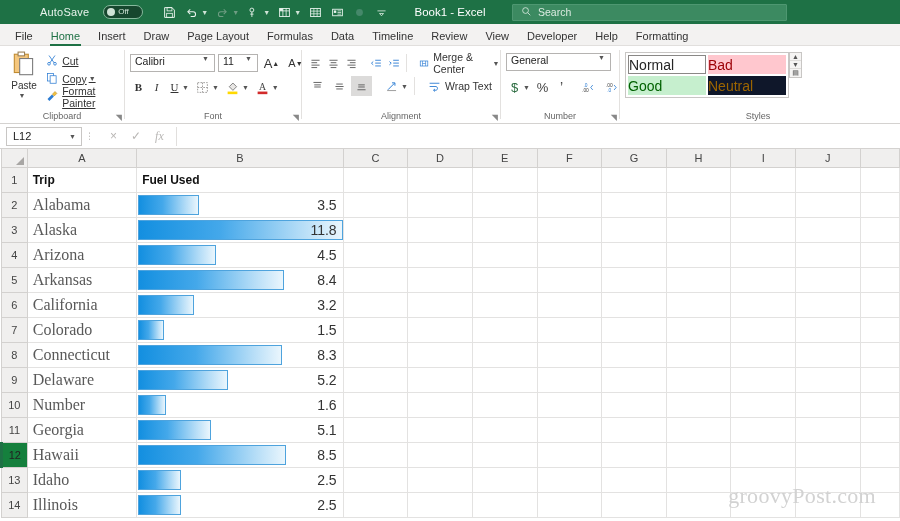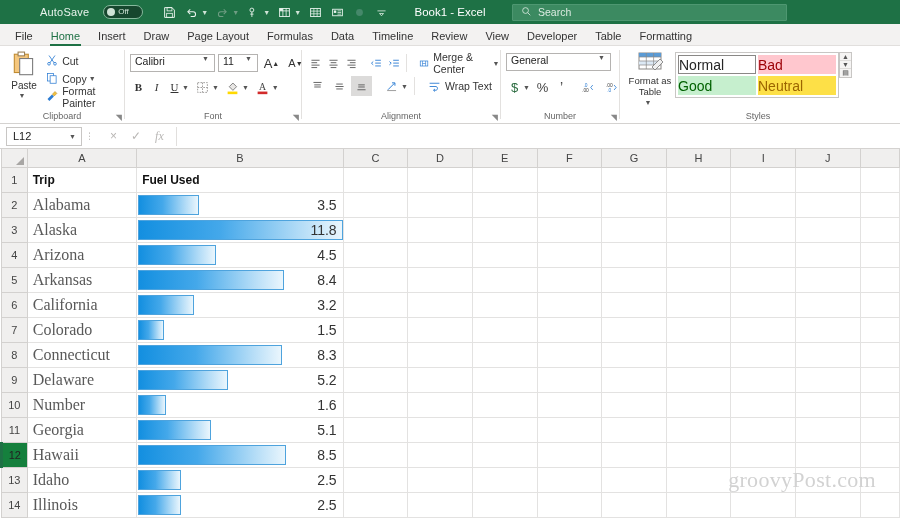--- a/index.html
+++ b/index.html
@@ -76,21 +76,21 @@
   }
 
   
   .paste-btn{
     width:46px; display:flex; flex-direction:column; align-items:center;
     padding-top:2px; font-size:10px; color:#333;
   }
   .clip-list{ display:flex; flex-direction:column; gap:1px; padding-top:3px; }
   .clip-item{
     display:flex; align-items:center; gap:4px; font-size:10.5px; color:#333;
-    height:17px; padding:0 3px;
+    height:17px; padding:0 3px;text-decoration:underline;
   }
 
   
   .fontrow{ display:flex; align-items:center; gap:3px; margin-bottom:4px; }
   .combo{
     height:18px; border:1px solid #b5b3b1; background:#fff; display:flex;
     align-items:flex-start; justify-content:space-between; padding:0 3px 0 4px;
     font-size:10.5px; color:#222;
   }
   .combo .cv{ overflow:hidden; white-space:nowrap; }
@@ -169,21 +169,21 @@
   .bar{
     position:absolute; left:1px; top:2px; bottom:2px;
     background:linear-gradient(to right,#138fe0 0%,#44a8ea 40%,#b5ddf7 80%,#eaf6fd 100%);
     border:1px solid #4ea3dd;
   }
   .fuelval{
     position:absolute; right:6px; top:0; bottom:0; display:flex; align-items:center;
     font-size:14px; color:#333; font-family:"Liberation Sans", sans-serif;
   }
   .watermark{
-    position:absolute; right:24px; bottom:28px;
+    position:absolute; right:24px; bottom:12px;
     font-family:"Liberation Serif", serif; font-size:22px; color:#d2d2d2;
     pointer-events:none; letter-spacing:.3px;
   }
 </style>
 </head>
 <body>
 
 <div class="titlebar">
   <div class="autosave-wrap">
     <span class="autosave-label">AutoSave</span>
@@ -274,21 +274,21 @@
   <div class="tab active">Home</div>
   <div class="tab">Insert</div>
   <div class="tab">Draw</div>
   <div class="tab">Page Layout</div>
   <div class="tab">Formulas</div>
   <div class="tab">Data</div>
   <div class="tab">Timeline</div>
   <div class="tab">Review</div>
   <div class="tab">View</div>
   <div class="tab">Developer</div>
-  <div class="tab">Table</div>
+  <div class="tab">Help</div>
   <div class="tab">Formatting</div>
 </div>
 
 <div class="ribbon">
 
   <div class="group" style="width:124px">
     <div class="group-body">
       <div class="paste-btn">
         <svg width="26" height="28" viewBox="0 0 24 26">
           <rect x="3" y="3" width="13" height="17" fill="#f5c77e" stroke="#c08b30" stroke-width="1"></rect>
@@ -498,36 +498,25 @@
           </div>
       </div>
     </div>
     <div class="group-label">Number</div>
     <span class="dlg">◥</span>
   </div>
   <div class="grp-divider"></div>
 
   <div class="group" style="width:276px">
     <div class="group-body">
-      <div class="cfbtn">
-        <svg width="28" height="24" viewBox="0 0 28 24">
-          <rect x="3" y="2" width="22" height="16" fill="#fff" stroke="#8a8886" stroke-width="1"></rect>
-          <rect x="3" y="2" width="22" height="4" fill="#5b9bd5"></rect>
-          <rect x="3" y="10" width="22" height="4" fill="#dce9f5"></rect>
-          <path d="M3 6h22M3 10h22M3 14h22M10.3 2v16M17.6 2v16" stroke="#8a8886" stroke-width=".7"></path>
-          <path d="M16 16 24 8l3 3-8 8z" fill="#f0f0f0" stroke="#777" stroke-width=".8"></path>
-        </svg>
-        <span>Format as Table</span>
-        <span class="caret" style="color:#555">▼</span>
-      </div>
       <div class="gallery">
         <div class="gcell" style="background:#ffffff;color:#262626;border:1px solid #8a8886">Normal</div>
         <div class="gcell" style="background:#ffc7ce;color:#9c0006">Bad</div>
         <div class="gcell" style="background:#c6efce;color:#006100">Good</div>
-        <div class="gcell" style="background:#fde047;color:#9c6500">Neutral</div>
+        <div class="gcell" style="background:#0f172a;color:#9c6500">Neutral</div>
       </div>
       <div class="gscroll">
         <div>▲</div>
         <div>▼</div>
         <div>▤</div>
       </div>
     </div>
     <div class="group-label">Styles</div>
   </div>
 </div>

